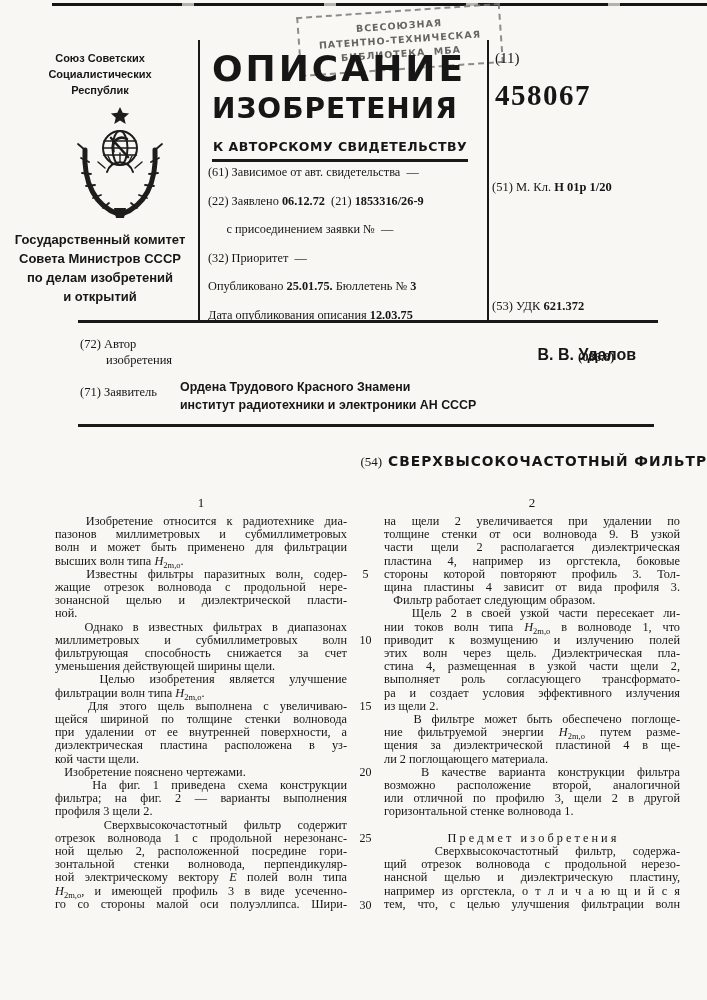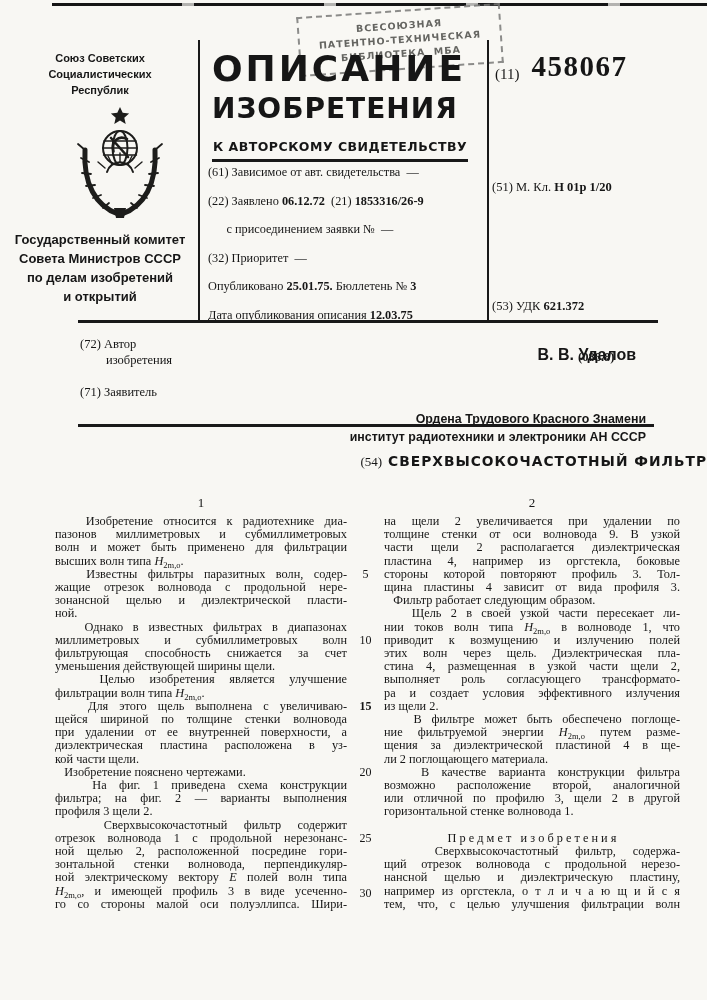--- a/index.html
+++ b/index.html
@@ -30,40 +30,40 @@
   .t1{position:absolute;left:212px;top:50px;width:258px;font-weight:bold;font-size:36px;line-height:38px;
       letter-spacing:3px;white-space:nowrap;}
   .t2{position:absolute;left:212px;top:93px;width:258px;font-weight:bold;font-size:28px;line-height:32px;
       letter-spacing:1px;white-space:nowrap;}
   .t3{position:absolute;left:212px;top:139px;width:256px;text-align:center;font-weight:bold;font-size:12.5px;
       letter-spacing:.5px;white-space:nowrap;}
   .t3rule{position:absolute;left:212px;top:159px;width:256px;height:2.5px;background:#191919;}
   .biblio{position:absolute;left:208px;top:150px;width:276px;font-size:12.3px;margin-top:8px;}
   .biblio .bl{line-height:28.6px;white-space:pre;}
   
-  .pubnum{position:absolute;left:495px;top:50px;display:flex;align-items:flex-end;gap:12px;}
+  .pubnum{position:absolute;left:495px;top:50px;display:flex;align-items:flex-start;gap:12px;flex-direction:column;}
   .pubnum .code{font-size:15px;}
   .pubnum .num{font-family:Liberation Serif, serif;font-weight:bold;font-size:29px;
                letter-spacing:1.5px;}
   .ipc{position:absolute;left:492px;top:180px;font-size:12.5px;white-space:pre;}
   .udc{position:absolute;left:492px;top:264px;font-size:12.5px;line-height:17px;white-space:pre;}
   .udc .l2{margin-left:86px;}
   
   .hrule{position:absolute;height:3px;background:#191919;}
   .hr1{left:78px;top:320px;width:580px;}
   .hr2{left:78px;top:424px;width:576px;}
   
   .plabel{position:absolute;font-size:12.5px;line-height:16px;}
   .pl72{left:80px;top:336px;}
   .pl72 .second{margin-left:26px;}
   .pl71{left:80px;top:384px;}
   .author{position:absolute;left:216px;top:346px;width:420px;text-align:right;font-weight:bold;
           font-family:"Liberation Sans",sans-serif;font-size:16px;}
-  .applicant{position:absolute;left:180px;top:378px;width:466px;text-align:right;font-weight:bold;
-             font-family:"Liberation Sans",sans-serif;font-size:12.4px;margin-top:32px;}
+  .applicant{position:absolute;left:180px;top:378px;width:466px;text-align:left;font-weight:bold;
+             font-family:"Liberation Sans",sans-serif;font-size:12.4px;}
   .applicant .bl{line-height:18px;}
   
   .title54{position:absolute;left:0;top:453px;width:707px;text-align:right;font-size:13px;}
   .title54 .name{font-family:"DejaVu Sans","Liberation Sans",sans-serif;font-weight:bold;font-size:13.8px;
                  letter-spacing:1px;margin-left:6px;}
   
   .bodygrid{position:absolute;left:55px;top:495px;width:625px;display:flex;}
   .bcol{width:292px;font-size:12.3px;text-align:left;}
   .bcol2{width:296px;}
   .colhead{height:20px;text-align:center;font-size:13px;line-height:16px;}
@@ -200,24 +200,24 @@
           <div class="bl j">ной щелью 2, расположенной посредине гори-</div>
           <div class="bl j">зонтальной стенки волновода, перпендикуляр-</div>
           <div class="bl j">ной электрическому вектору <i>E</i> полей волн типа</div>
           <div class="bl j"><i>H</i><sub>2m,o</sub>, и имеющей профиль 3 в виде усеченно-</div>
           <div class="bl j">го со стороны малой оси полуэллипса. Шири-</div>
         </div>
     </div>
     <div class="gutter">
         <div class="gnum" style="top: 72.8px;">5</div>
         <div class="gnum" style="top: 138.8px;">10</div>
-        <div class="gnum" style="top: 204.8px; font-weight: bold;">15</div>
+        <div class="gnum" style="top: 204.8px;">15</div>
         <div class="gnum" style="top: 270.8px;">20</div>
         <div class="gnum" style="top: 336.8px;">25</div>
-        <div class="gnum" style="top: 392px;">30</div>
+        <div class="gnum" style="top: 404px;">30</div>
       </div>
     <div class="bcol bcol2">
       <div class="colhead">2</div>
       <div>
           <div class="bl j">на щели 2 увеличивается при удалении по</div>
           <div class="bl j">толщине стенки от оси волновода 9. В узкой</div>
           <div class="bl j">части щели 2 располагается диэлектрическая</div>
           <div class="bl j">пластина 4, например из оргстекла, боковые</div>
           <div class="bl j">стороны которой повторяют профиль 3. Тол-</div>
           <div class="bl j">щина пластины 4 зависит от вида профиля 3.</div>

